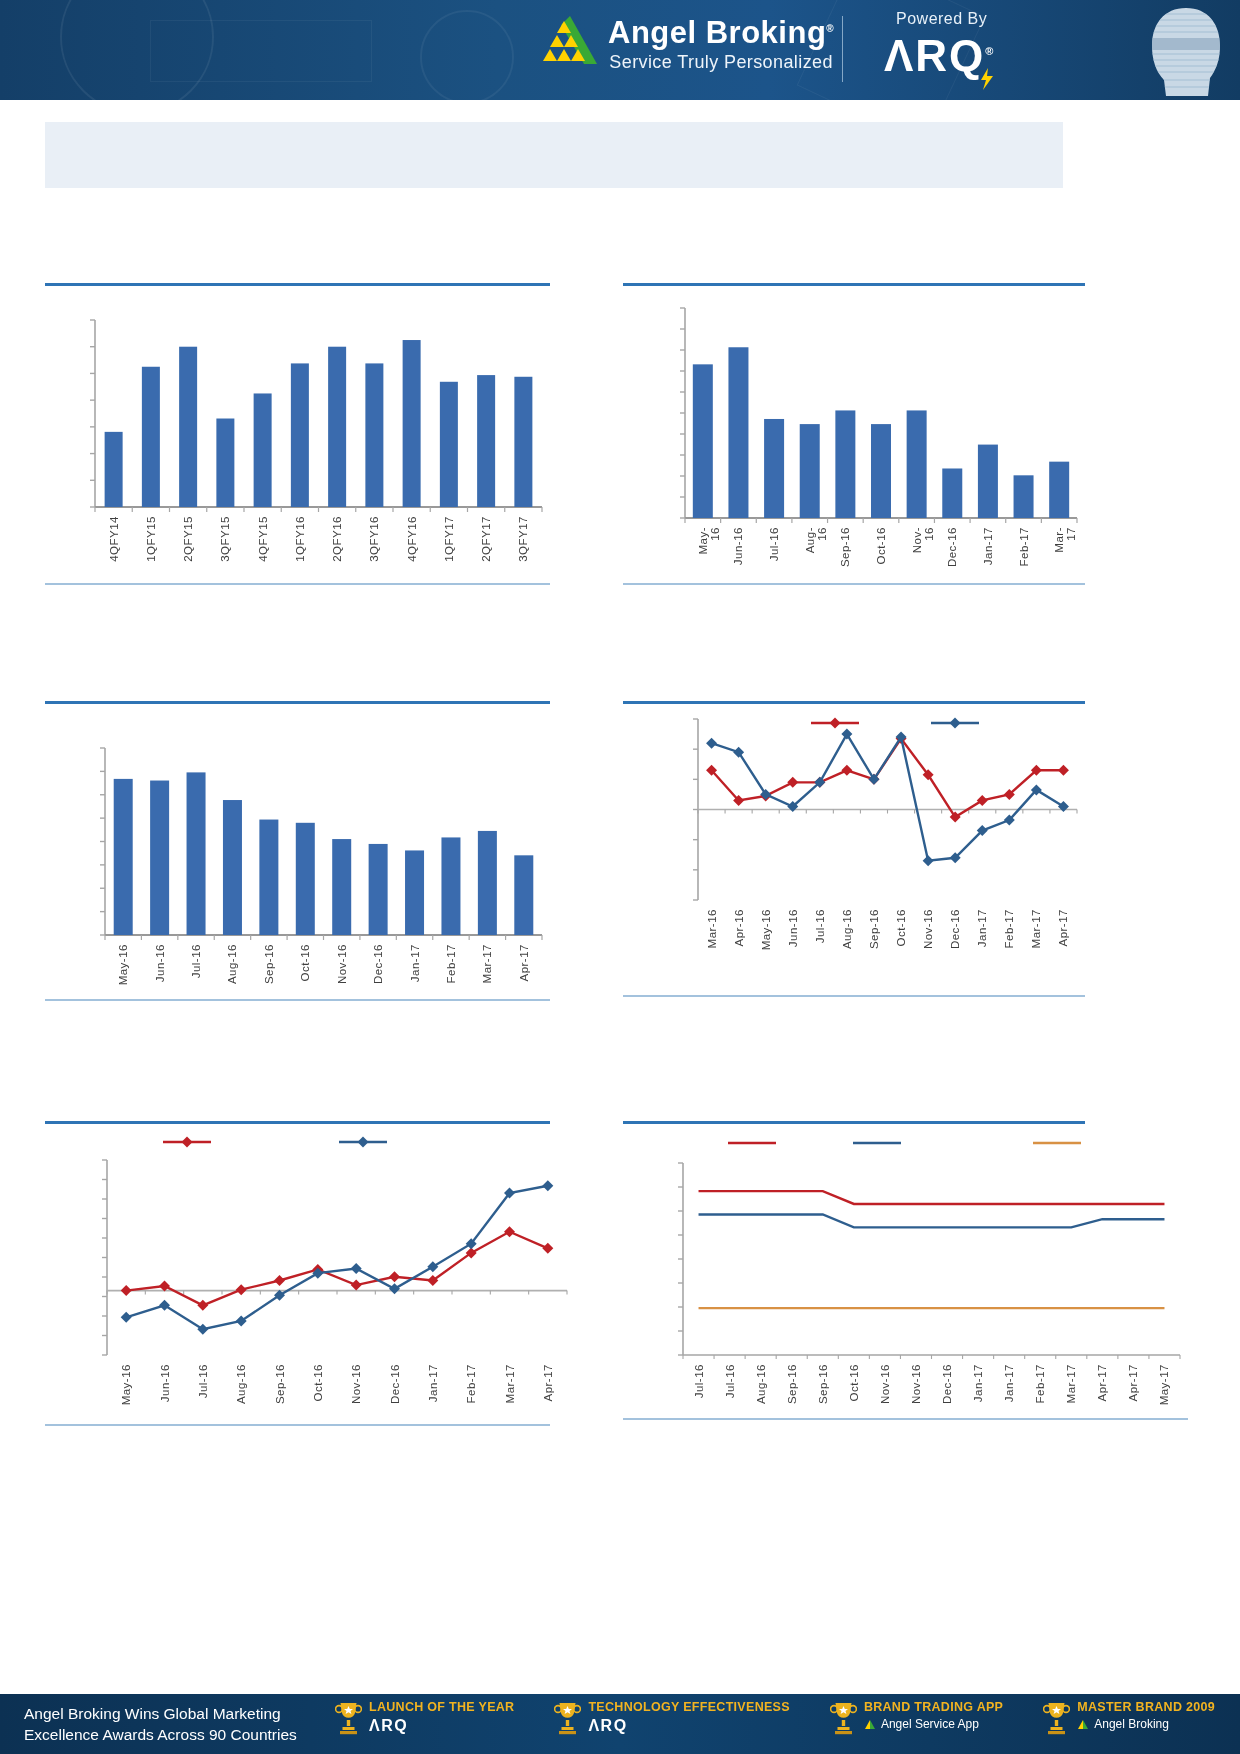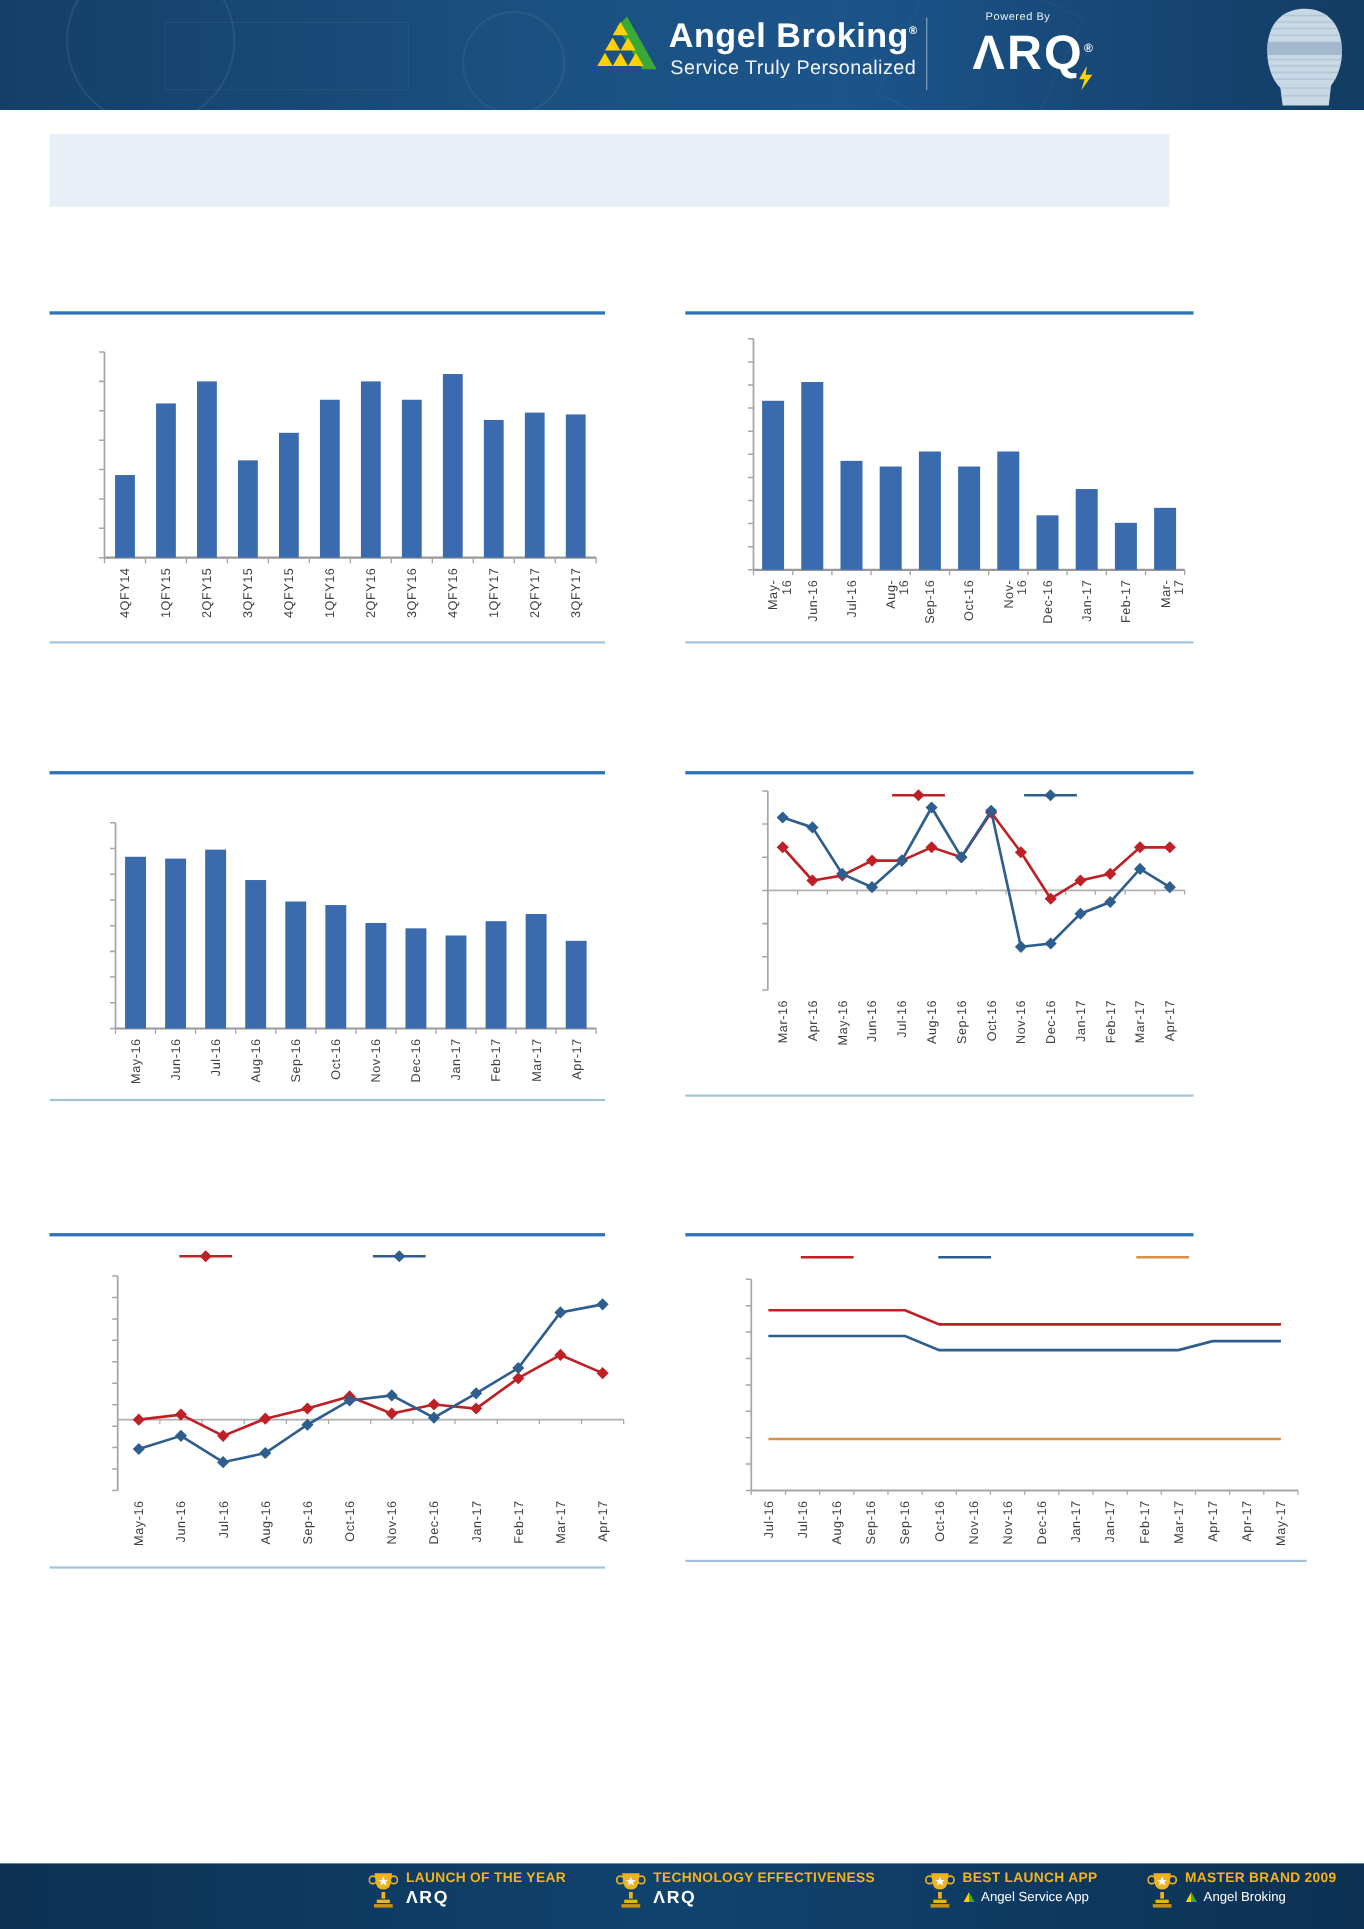--- a/index.html
+++ b/index.html
@@ -13,21 +13,21 @@
   .hdr .bp2{position:absolute;left:420px;top:10px;width:90px;height:90px;border:2px solid rgba(255,255,255,.06);border-radius:50%;}
   .hdr .bp3{position:absolute;left:150px;top:20px;width:220px;height:60px;border:1px solid rgba(255,255,255,.05);}
   .hdr .bp4{position:absolute;left:820px;top:-20px;width:140px;height:140px;border:1px solid rgba(255,255,255,.05);transform:rotate(25deg);}
   .brandwrap{position:absolute;left:540px;top:12px;display:flex;align-items:center;}
   .brandtxt{margin-left:10px;color:#fff;}
   .brandname{font-size:31px;font-weight:bold;letter-spacing:.5px;line-height:34px;}
   .brandname sup{font-size:10px;}
   .brandtag{font-size:18px;margin-top:2px;letter-spacing:.4px;text-align:center;color:#eef4fa;}
   .hdr-div{position:absolute;left:842px;top:16px;width:1px;height:66px;background:rgba(190,215,235,.65);}
   .arqwrap{position:absolute;left:858px;top:10px;color:#fff;}
-  .poweredby{font-size:10px;letter-spacing:.5px;color:#e8f1f9;margin-left:38px;}
+  .poweredby{font-size:16px;letter-spacing:.5px;color:#e8f1f9;margin-left:38px;}
   .arqtext{position:relative;font-size:44px;font-weight:bold;letter-spacing:2px;line-height:46px;margin-left:26px;}
   .arqtext sup{font-size:11px;}
   .arqbolt{position:absolute;left:96px;top:24px;}
   .headimg{position:absolute;right:10px;top:2px;}
 
   
   .banner{position:absolute;left:45px;top:122px;width:1018px;height:66px;background:#e9eff6;}
 
   
   .rule{position:absolute;height:3px;background:#2e74b5;}
@@ -474,20 +474,24 @@
       </svg></div>
 
   <div class="brule" style="left:45px;top:583px;width:505px;"></div>
   <div class="brule" style="left:623px;top:583px;width:462px;"></div>
   <div class="brule" style="left:45px;top:999px;width:505px;"></div>
   <div class="brule" style="left:623px;top:995px;width:462px;"></div>
   <div class="brule" style="left:45px;top:1424px;width:505px;"></div>
   <div class="brule" style="left:623px;top:1418px;width:565px;"></div>
 
   <div class="ftr">
+    <div class="ftr-msg">
+      <div>Angel Broking Wins Global Marketing</div>
+      <div>Excellence Awards Across 90 Countries</div>
+    </div>
     <div class="awards">
 
       <div class="award">
         <span>
           <svg width="27" height="36" viewBox="0 0 27 36">
             <circle cx="4" cy="9" r="3.4" fill="none" stroke="#edb31f" stroke-width="1.6"></circle>
             <circle cx="23" cy="9" r="3.4" fill="none" stroke="#edb31f" stroke-width="1.6"></circle>
             <path d="M5.5,3 h16 l-1.5,10 a6.8,6.8 0 0 1 -13,0 z" fill="#edb31f"></path>
             <polygon points="13.5,6 14.8,9 18,9 15.5,11 16.4,14 13.5,12.2 10.6,14 11.5,11 9,9 12.2,9" fill="#ffffff"></polygon>
             <rect x="11.8" y="20" width="3.4" height="6" fill="#edb31f"></rect>
@@ -529,21 +533,21 @@
             <circle cx="4" cy="9" r="3.4" fill="none" stroke="#edb31f" stroke-width="1.6"></circle>
             <circle cx="23" cy="9" r="3.4" fill="none" stroke="#edb31f" stroke-width="1.6"></circle>
             <path d="M5.5,3 h16 l-1.5,10 a6.8,6.8 0 0 1 -13,0 z" fill="#edb31f"></path>
             <polygon points="13.5,6 14.8,9 18,9 15.5,11 16.4,14 13.5,12.2 10.6,14 11.5,11 9,9 12.2,9" fill="#ffffff"></polygon>
             <rect x="11.8" y="20" width="3.4" height="6" fill="#edb31f"></rect>
             <rect x="7.5" y="27" width="12" height="3" fill="#edb31f"></rect>
             <rect x="5" y="31" width="17" height="3.2" fill="#c99217"></rect>
           </svg>
         </span>
         <span class="txt">
-          <div class="ttl">BEST LAUNCH APP</div>
+          <div class="ttl">BRAND TRADING APP</div>
           <div class="sub">
             <span class="mini-logo">
               <svg width="12" height="11" viewBox="0 0 12 11">
                   <polygon points="1,10 6,1 6,10" fill="#ffd200"></polygon>
                   <polygon points="6,1 11,10 6,10" fill="#3aa935"></polygon>
                 </svg>
             </span>
             <span>Angel Service App</span>
           </div>
         </span>

